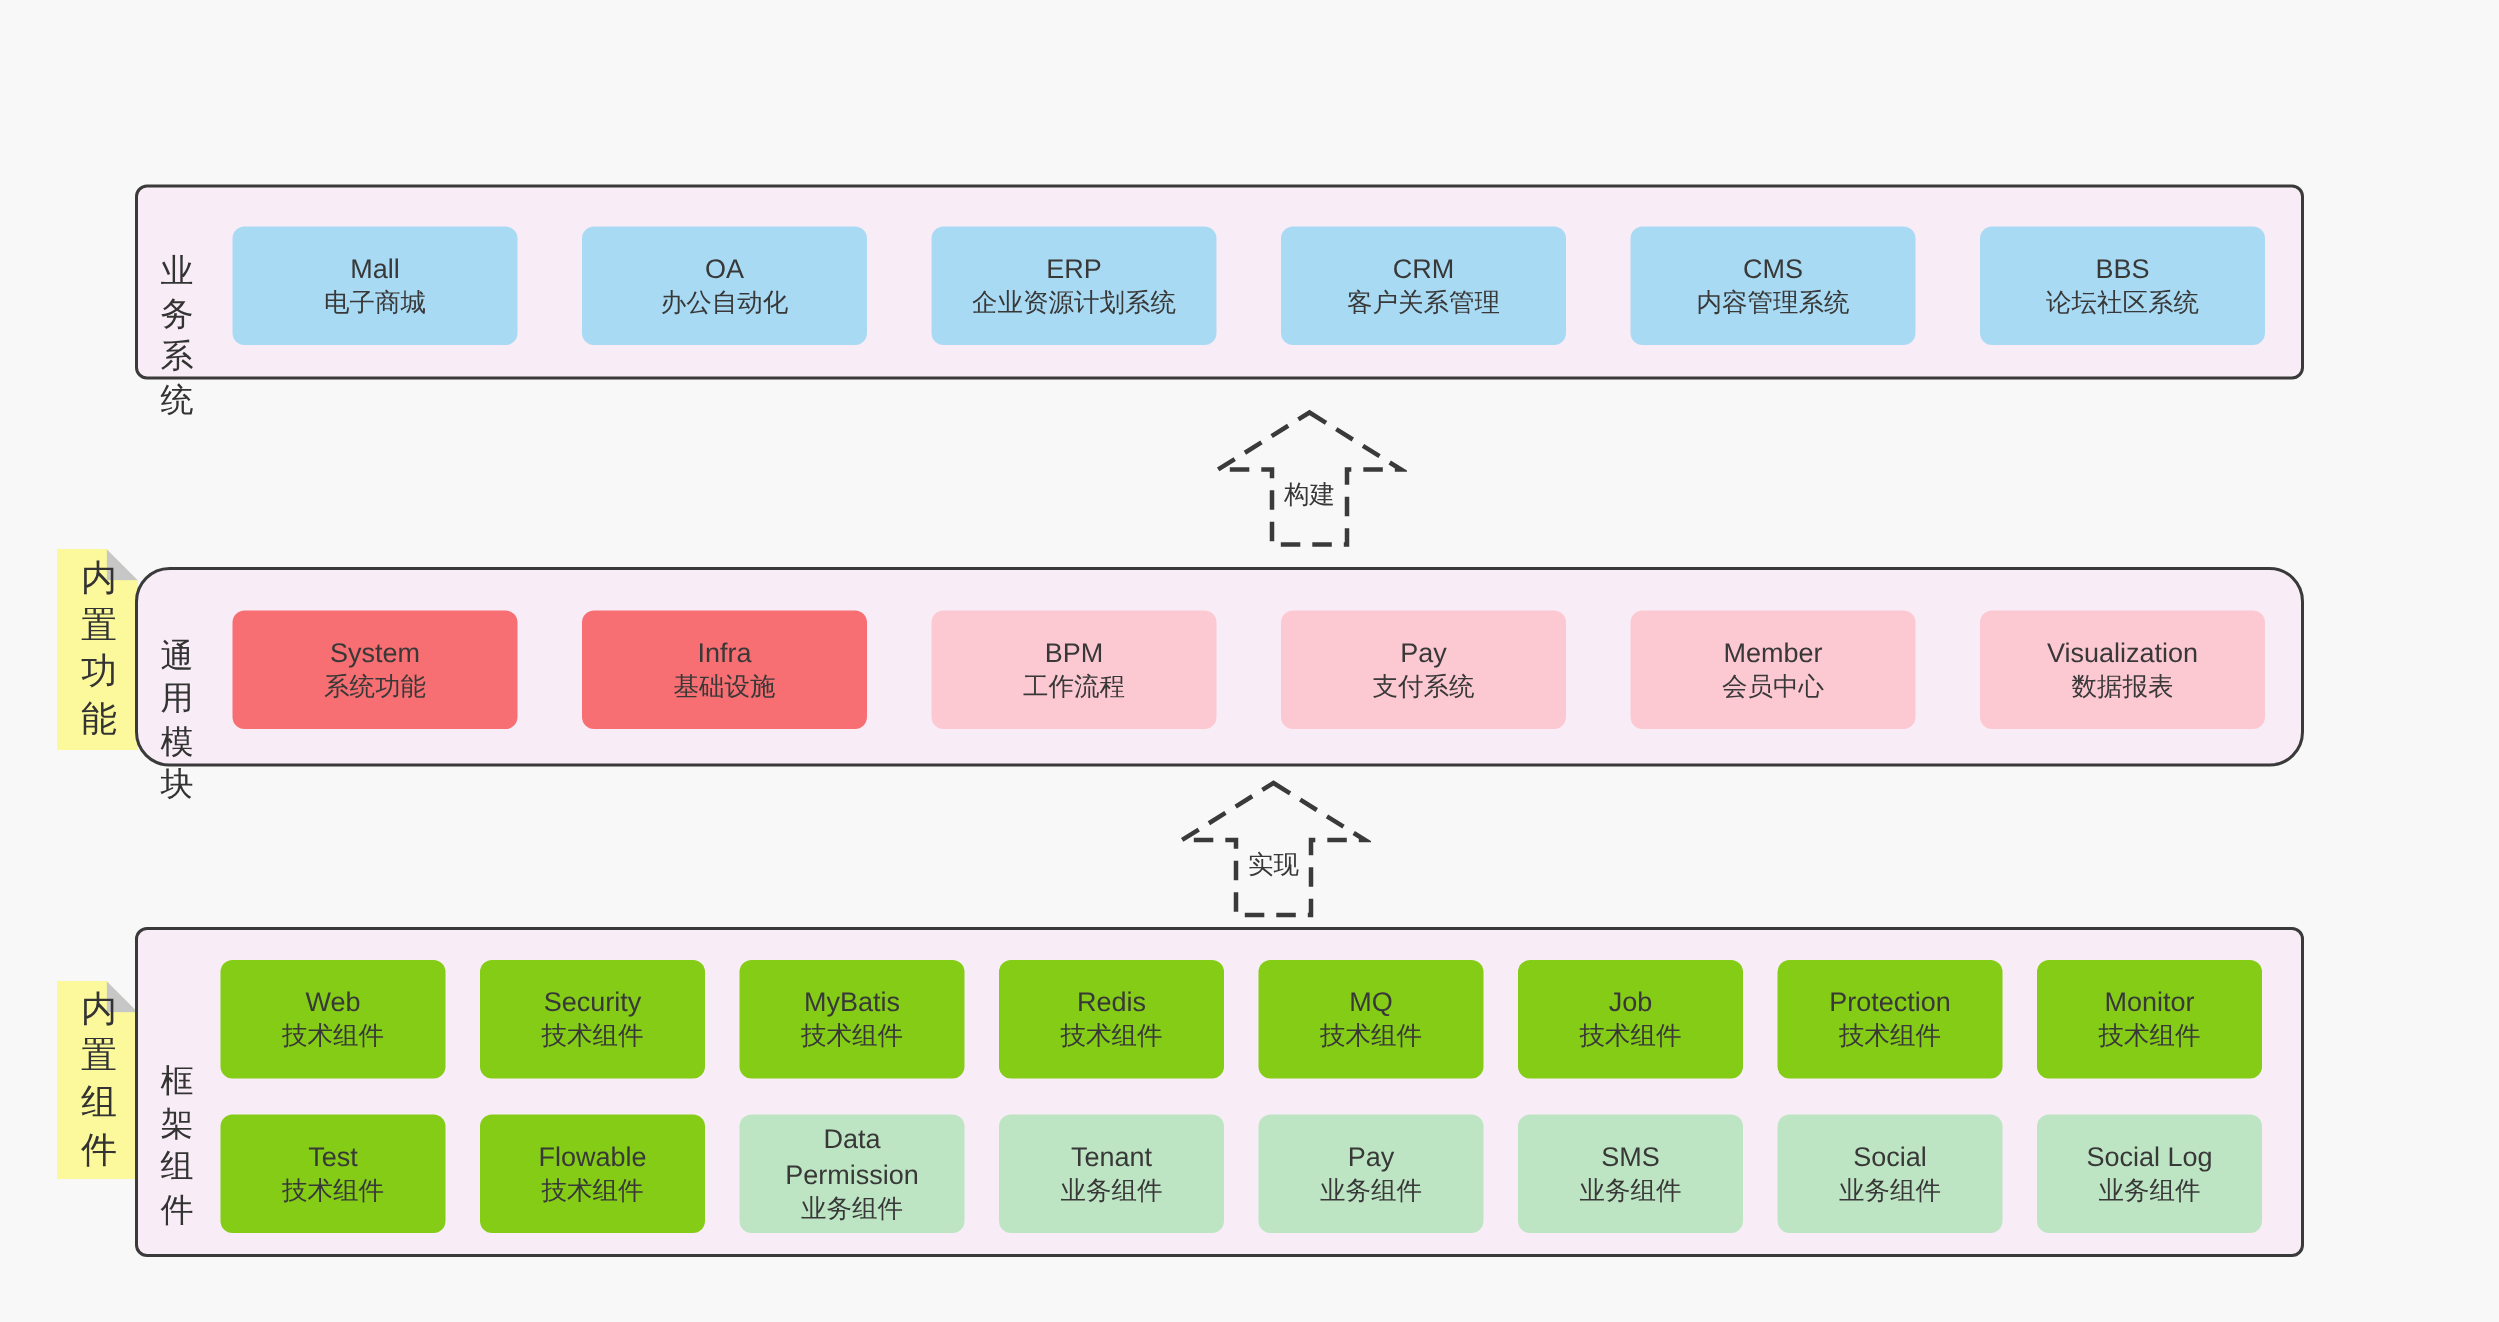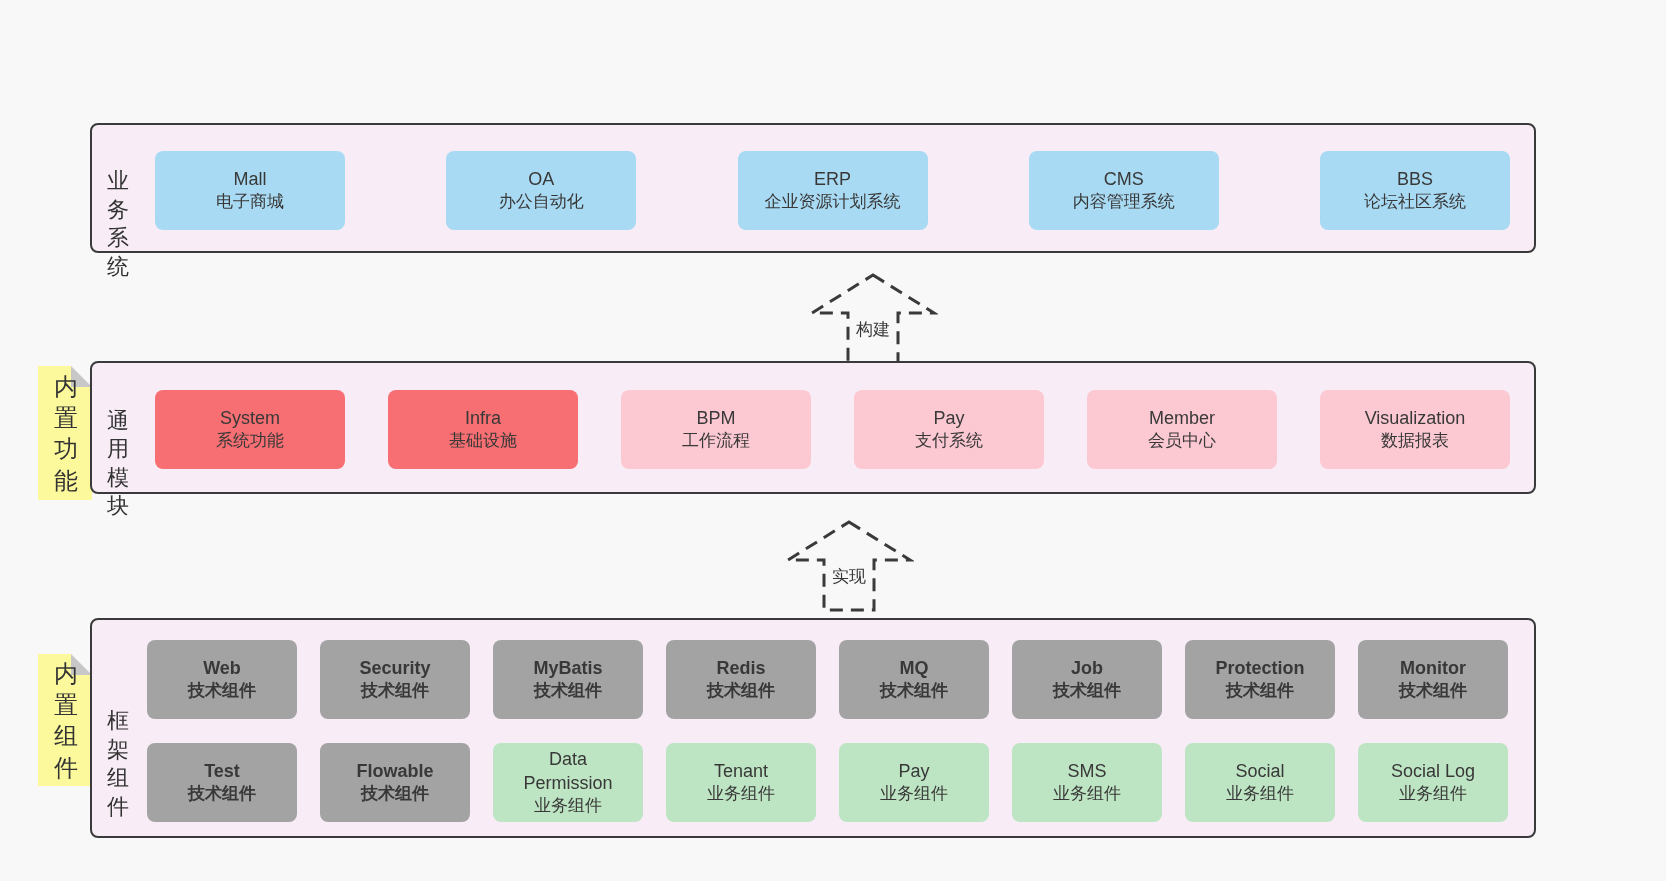--- a/index.html
+++ b/index.html
@@ -11,21 +11,21 @@
   }
   .stage{position:relative;width:1666px;height:881px;overflow:hidden;background:#f8f8f8;}
 
   
   .panel{
     position:absolute;left:90px;width:1442px;
     background:#f8edf6;border:2px solid #3a3a3a;border-radius:8px;
     z-index:1;
   }
   .panel1{top:123px;height:126px;}
-  .panel2{top:361px;height:129px;}
+  .panel2{top:378px;height:129px;border-radius:23px;}
   .panel3{top:618px;height:216px;}
 
   .vlabel{
     position:absolute;left:12px;top:50%;transform:translateY(-50%);
     width:28px;font-size:22px;line-height:1.3;text-align:center;
     word-break:break-all;color:#333;margin-top:36px;
   }
 
   
   .boxrow{position:absolute;left:63px;right:24px;display:flex;justify-content:space-between;}
@@ -42,21 +42,21 @@
   .box{
     display:flex;flex-direction:column;align-items:center;justify-content:center;
     border-radius:8px;text-align:center;
   }
   .en{font-size:18px;line-height:1.35;}
   .zh{font-size:17px;line-height:1.35;}
 
   .v-blue{background:#a9daf3;}
   .v-red{background:#f76f72;}
   .v-pink{background:#fcc9d3;}
-  .v-green{background:#a3a3a3;font-weight:bold;}
+  .v-green{background:#84cc16;}
   .v-lightgreen{background:#bee5c3;}
 
   
   .note{
     position:absolute;width:54px;z-index:0;
     background:linear-gradient(225deg,#f8f8f8 15px,#fbf99b 0);
   }
   .note1{left:38px;top:366px;height:134px;}
   .note2{left:38px;top:654px;height:132px;}
   .note .fold{
@@ -94,20 +94,24 @@
       </div>
       <div class="box v-blue">
         <span class="en">OA</span>
         <span class="zh">办公自动化</span>
       </div>
       <div class="box v-blue">
         <span class="en">ERP</span>
         <span class="zh">企业资源计划系统</span>
       </div>
       <div class="box v-blue">
+        <span class="en">CRM</span>
+        <span class="zh">客户关系管理</span>
+      </div>
+      <div class="box v-blue">
         <span class="en">CMS</span>
         <span class="zh">内容管理系统</span>
       </div>
       <div class="box v-blue">
         <span class="en">BBS</span>
         <span class="zh">论坛社区系统</span>
       </div>
     </div>
   </section>
 

